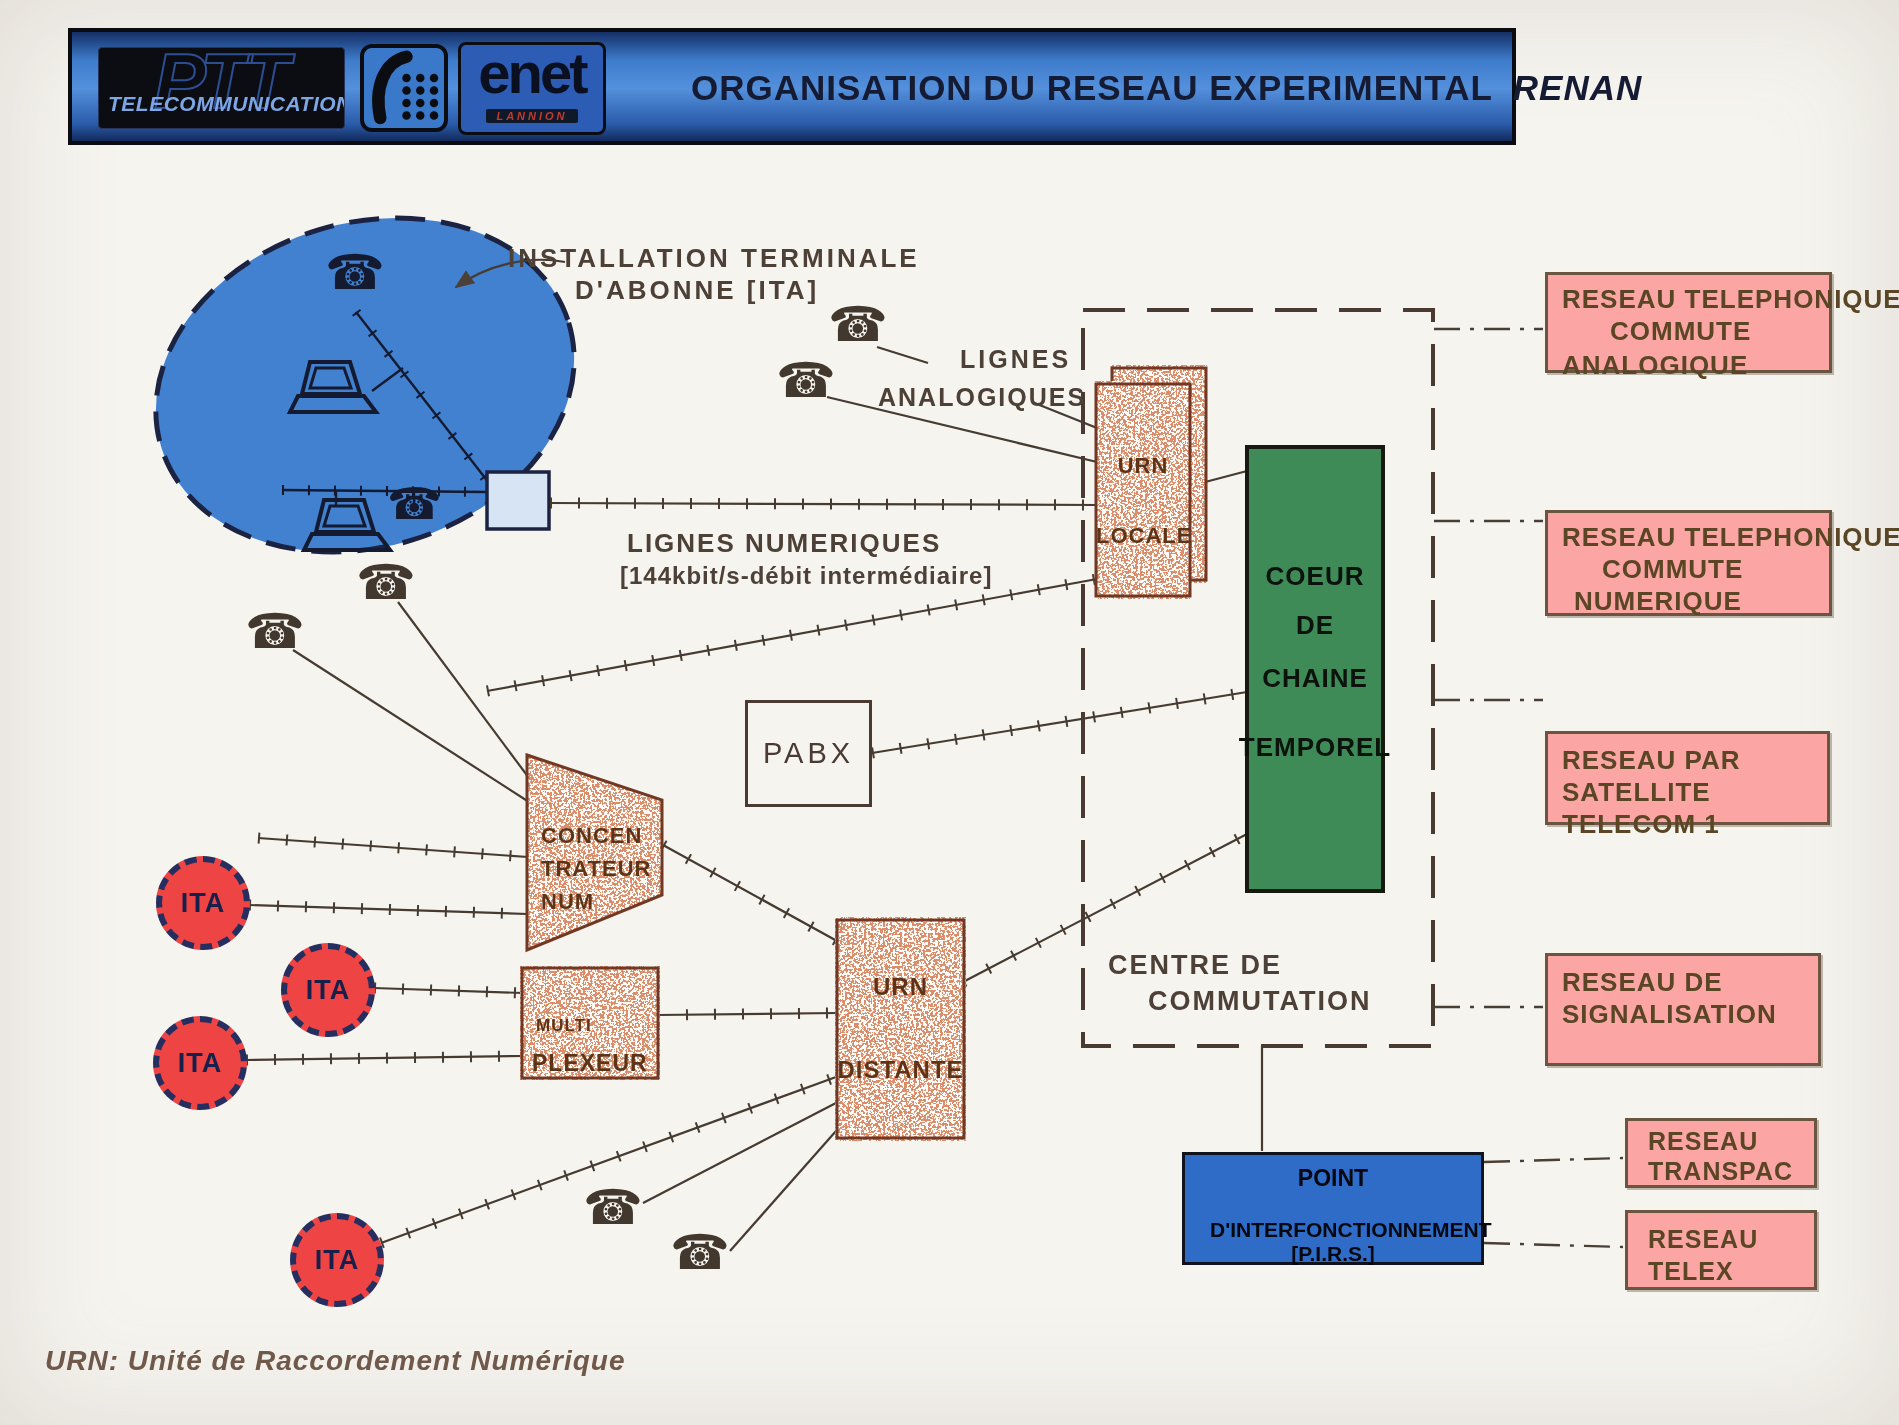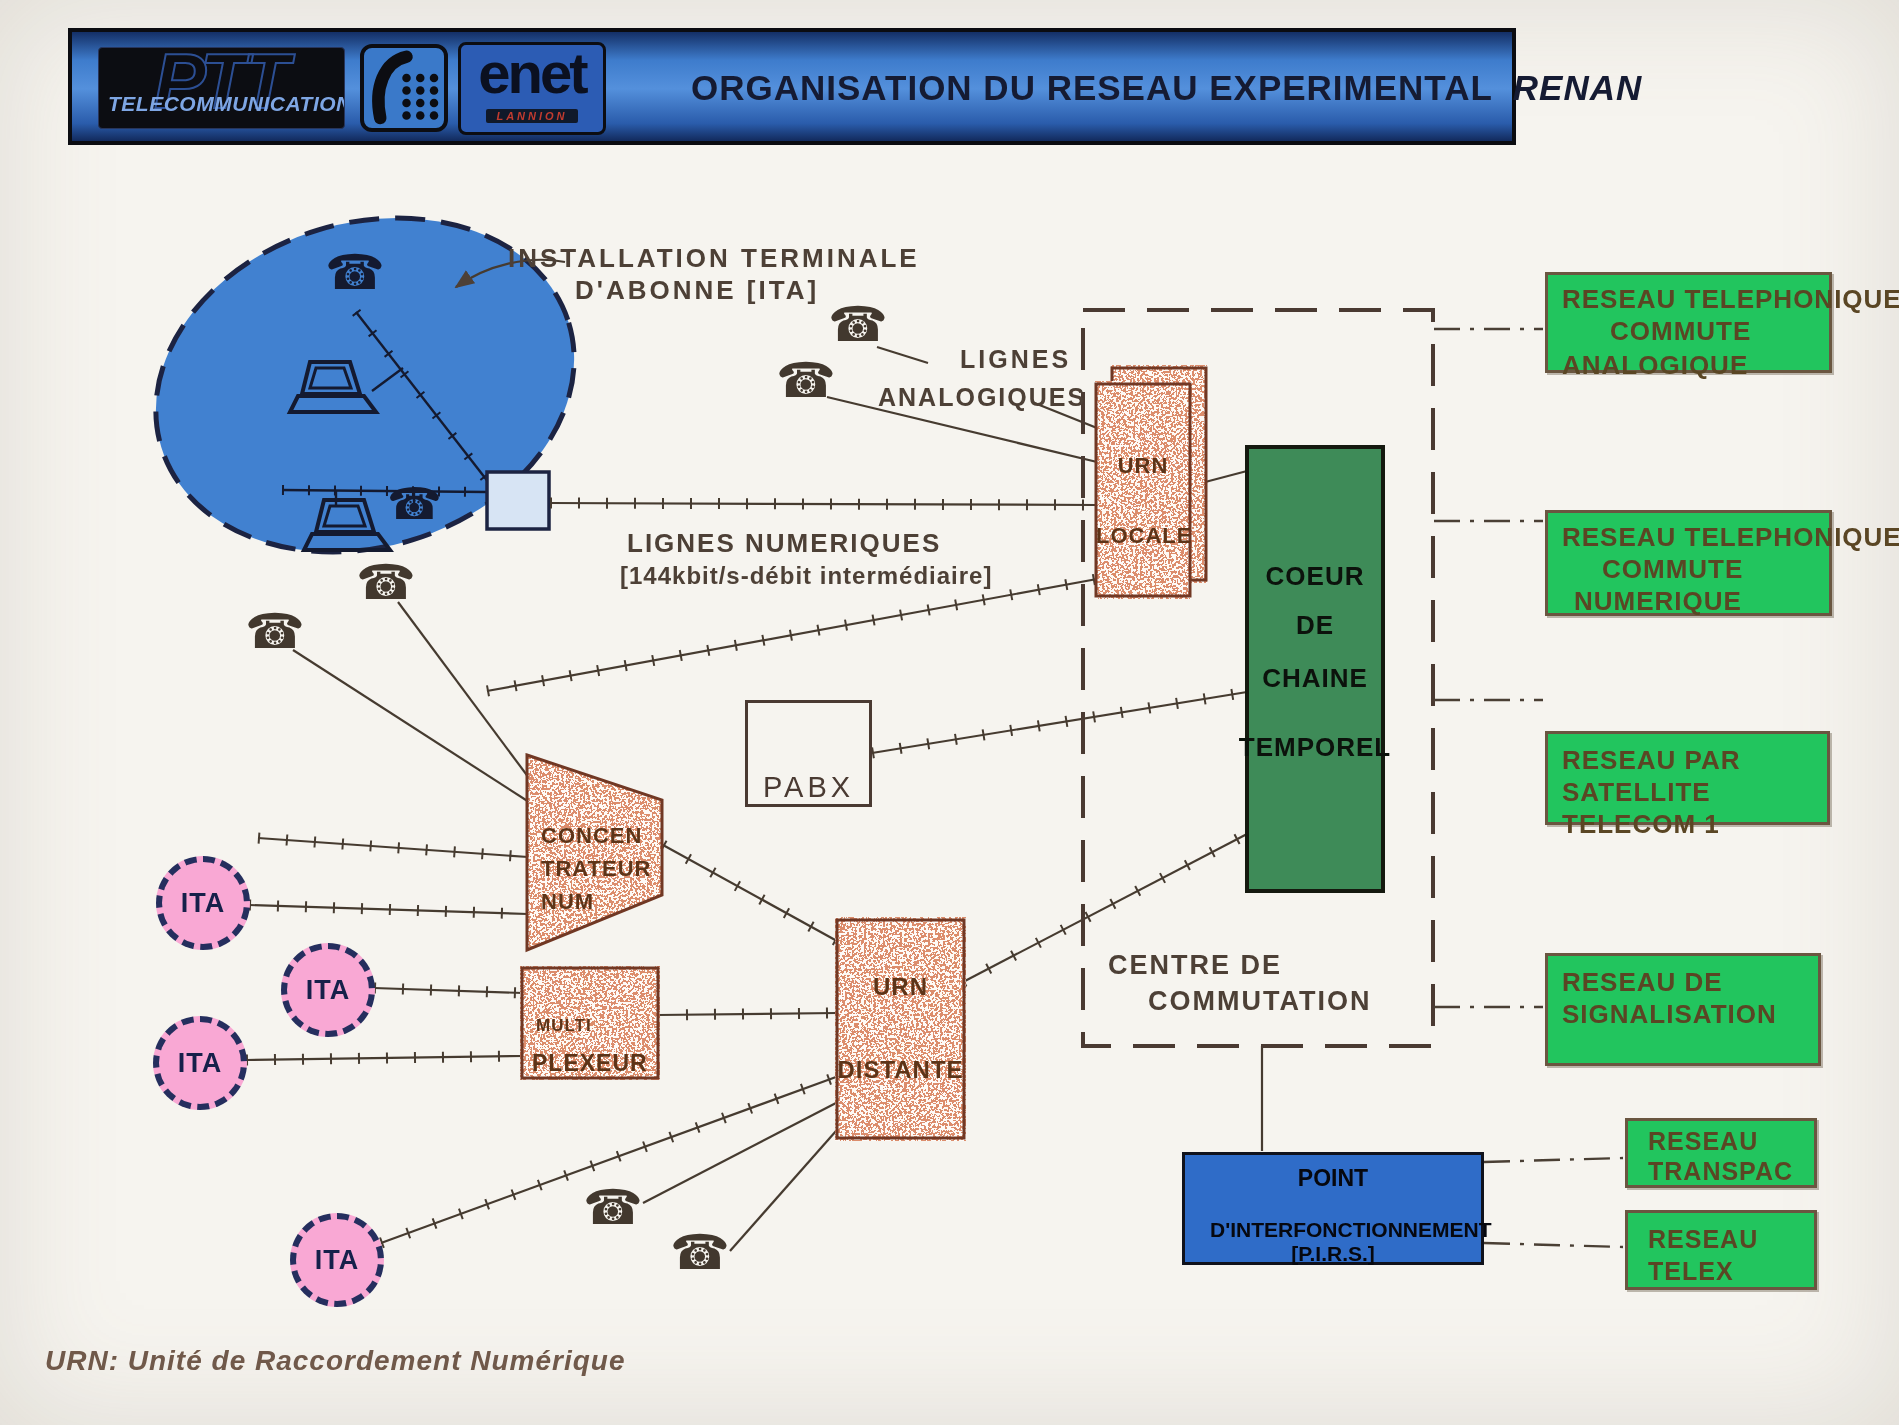--- a/index.html
+++ b/index.html
@@ -35,42 +35,42 @@
               border:4px solid #0c0d12;border-radius:12px;box-sizing:border-box;}
   .logo-enet{position:absolute;left:386px;top:10px;width:148px;height:93px;background:#2c5cb4;
              border:3px solid #0c0d12;border-radius:8px;box-sizing:border-box;text-align:center;overflow:hidden;}
   .enet-word{display:block;margin-top:-6px;font-size:58px;font-weight:900;color:#0b1020;letter-spacing:-3px;}
   .enet-sub{display:inline-block;margin-top:-10px;font-size:11px;font-weight:bold;font-style:italic;
             color:#c23b2f;background:rgba(12,13,18,.85);padding:1px 10px;border-radius:2px;letter-spacing:3px;}
   .banner-title{position:absolute;left:619px;top:36px;font-size:35px;font-weight:bold;color:#151b33;letter-spacing:1px;white-space:nowrap;}
   .banner-title .emph{font-style:italic;margin-left:20px;}
 
   
-  .net{position:absolute;background:#22c55e;border:3px solid #6a5640;box-sizing:border-box;
+  .net{position:absolute;background:#fca5a5;border:3px solid #6a5640;box-sizing:border-box;
        color:#5a4624;font-weight:bold;font-size:26px;letter-spacing:1px;line-height:32px;
        box-shadow:2px 2px 0 rgba(80,65,45,.35);}
   .net div{white-space:nowrap;}
 
   
   .core{position:absolute;left:1245px;top:445px;width:140px;height:448px;background:#3e8b58;
         border:4px solid #15190f;box-sizing:border-box;display:flex;flex-direction:column;align-items:center;
         color:#0c120c;font-weight:800;font-size:26px;letter-spacing:1px;}
 
   
   .pirs{position:absolute;left:1182px;top:1152px;width:302px;height:113px;background:#2f6cc8;
         border:3px solid #10121c;box-sizing:border-box;text-align:center;color:#06080f;font-weight:800;}
 
   
   .pabx{position:absolute;left:745px;top:700px;width:127px;height:107px;background:#f6f4ef;
-        border:3px solid #4a3a32;box-sizing:border-box;display:flex;align-items:flex-end;justify-content:center;
+        border:3px solid #4a3a32;box-sizing:border-box;display:flex;align-items:center;justify-content:center;
         font-size:29px;letter-spacing:4px;color:#4a3a32;}
 
   
   .ita{position:absolute;width:94px;height:94px;box-sizing:border-box;border-radius:50%;
-       border:6px dashed #252e5e;background:#f9a8d4;display:flex;align-items:center;justify-content:center;
+       border:6px dashed #252e5e;background:#ef4444;display:flex;align-items:center;justify-content:center;
        font-size:27px;font-weight:800;color:#16204a;letter-spacing:1px;}
 
   
   .specktext{position:absolute;color:#5d3418;font-weight:800;letter-spacing:1px;white-space:nowrap;margin-top:28px;}
 
   
   .phone{position:absolute;font-size:48px;line-height:1;color:#42382e;font-family:"DejaVu Sans",sans-serif;}
   .phone.dark{color:#141a30;}
 
   .footnote{position:absolute;left:45px;top:1345px;font-size:28px;font-style:italic;font-weight:bold;

